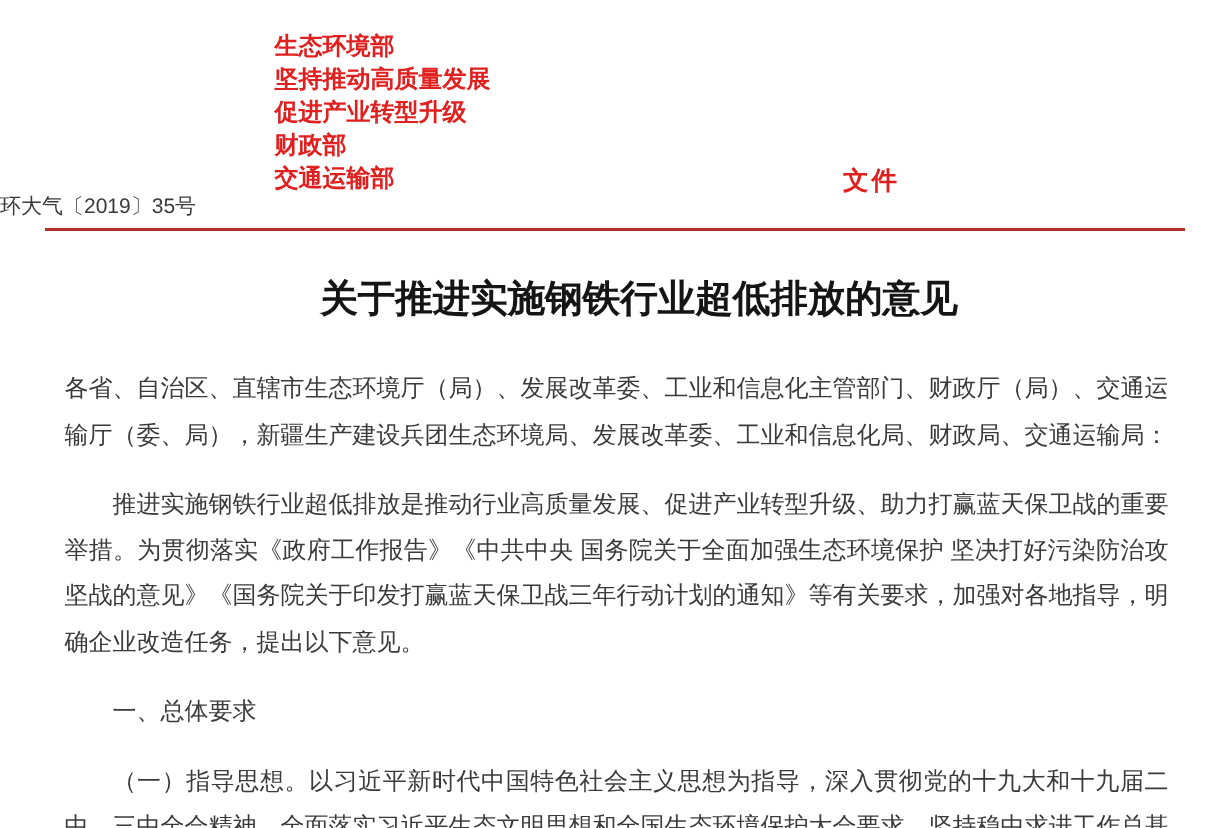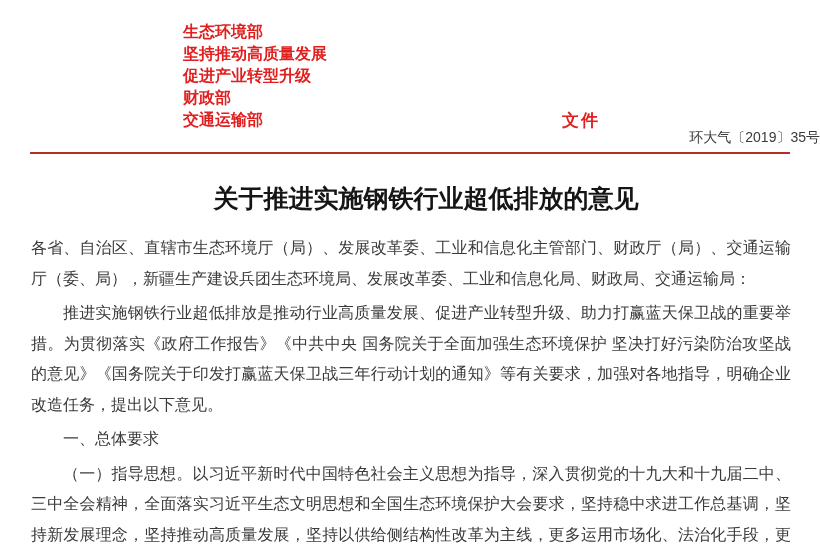--- a/index.html
+++ b/index.html
@@ -34,21 +34,21 @@
     letter-spacing: 2px;
     white-space: nowrap;
     margin-top: 47px;
   }
 
   .doc-number {
     position: absolute;
     top: 129px;
     left: 0;
     width: 100%;
-    text-align: right;
+    text-align: left;
     font-size: 14px;
     color: var(--text, #3a3a3a);
   }
 
   .header-rule {
     position: absolute;
     top: 152px;
     left: 30px;
     width: 760px;
     height: 0;
@@ -71,21 +71,21 @@
     position: absolute;
     top: 229px;
     left: 27px;
     width: 768px;
     font-size: 16px;
     line-height: 30.5px;
     color: var(--text, #3a3a3a);
     text-align: justify;
   }
 
-  .para { margin: 4px; }
+  .para { margin: 16px; }
   .para.indent { text-indent: 2em; }
 </style>
 </head>
 <body>
 
 <div class="page">
 
   <div class="ministries">
     <div class="ministry">生态环境部</div>
     <div class="ministry">坚持推动高质量发展</div>

